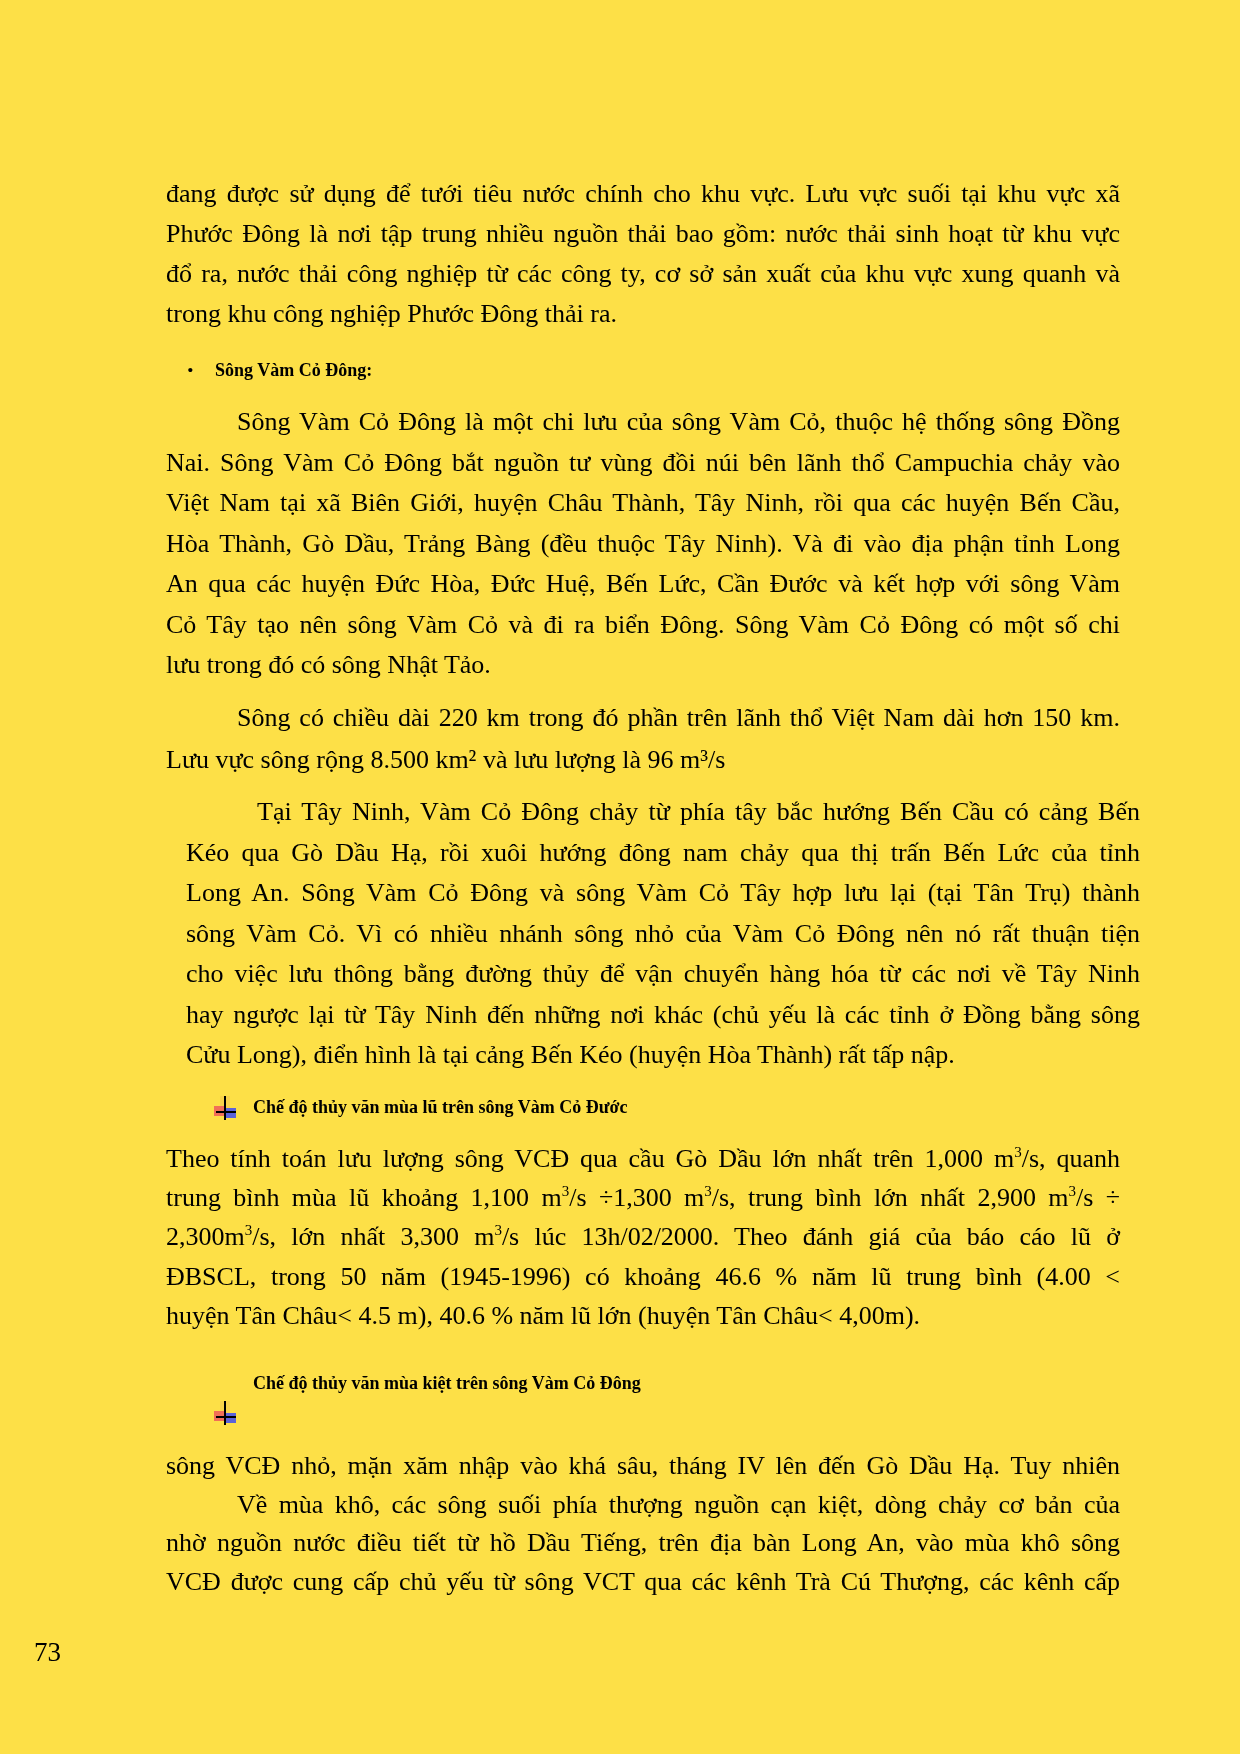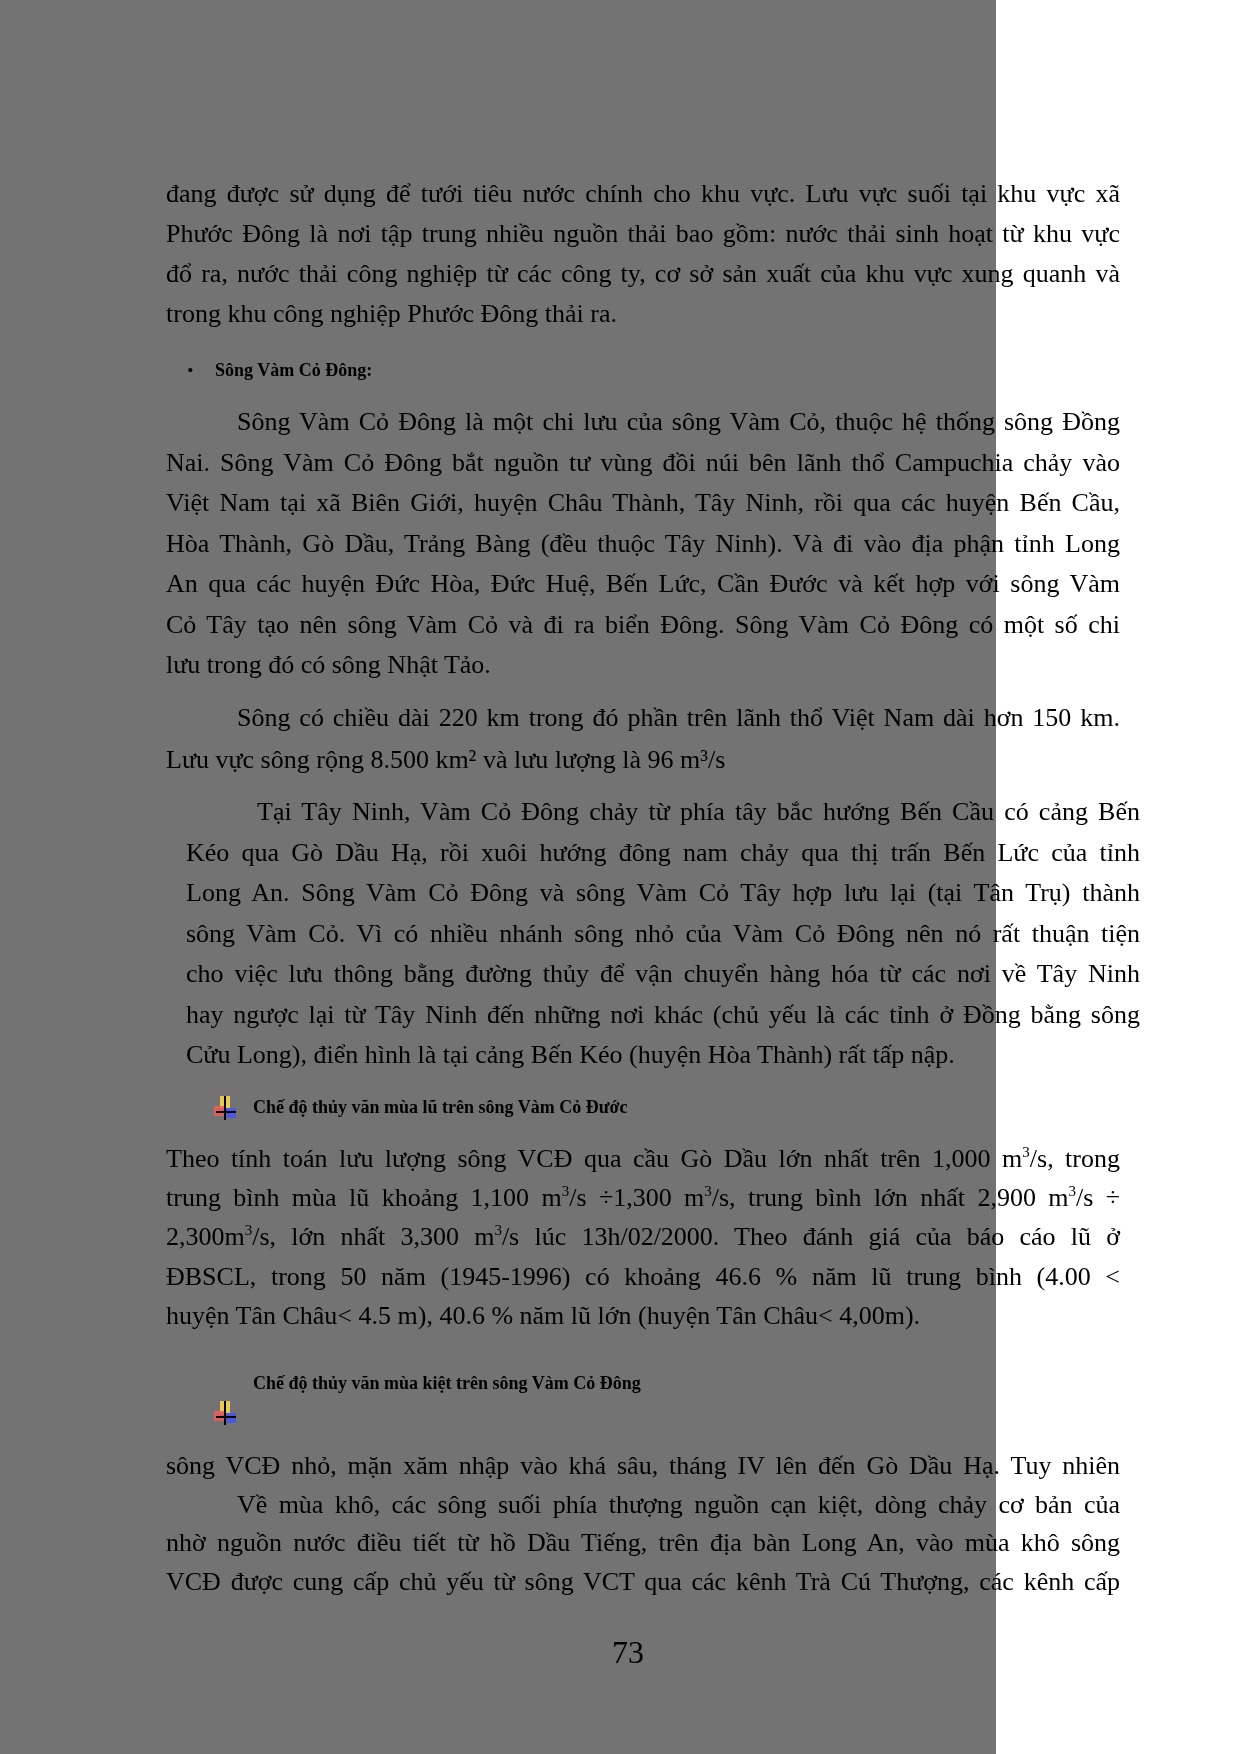--- a/index.html
+++ b/index.html
@@ -1,31 +1,31 @@
 <!DOCTYPE html>
 <html><head>
 <meta charset="utf-8">
 <style>
   html, body { margin: 0; padding: 0; background: #ffffff; }
   body { width: 1240px; height: 1754px; position: relative; overflow: hidden;
          font-family: "Liberation Serif", "DejaVu Serif", serif; color: #000; }
-  .page { position: absolute; left: 0; top: 0; width: 996px; height: 1754px; background: #737373; }
+  .page { position: absolute; left: 0; top: 0; width: 1240px; height: 1754px; background: #fde047; }
   .para { position: absolute; left: 166px; width: 954px; font-size: 26px; }
   .line { display: block; white-space: nowrap; text-align: justify; text-align-last: justify; overflow: visible; }
   .line.last { text-align-last: left; }
   .line.indent { padding-left: 71px; }
   .heading { position: absolute; font-size: 18px; font-weight: bold; white-space: nowrap; line-height: 40px; }
   .bullet-dot { position: absolute; left: 186px; font-size: 26px; font-weight: bold; line-height: 40px; }
   .flag-icon { position: absolute; width: 24px; height: 24px; }
   .flag-icon .sq-y { position: absolute; left: 6px; top: 0; width: 10px; height: 12px; background: #f7d24a; opacity: .9; }
   .flag-icon .sq-r { position: absolute; left: 0; top: 10px; width: 12px; height: 10px; background: #ef5a5a; opacity: .85; }
   .flag-icon .sq-b { position: absolute; left: 10px; top: 12px; width: 12px; height: 10px; background: #4a55e8; opacity: .9; }
   .flag-icon .cross-v { position: absolute; left: 10px; top: 0; width: 2px; height: 24px; background: #000; }
   .flag-icon .cross-h { position: absolute; left: 2px; top: 15px; width: 20px; height: 2px; background: #000; }
-  .page-number { position: absolute; left: 0; width: 1240px; text-align: center; font-size: 32px; top: 1632px; line-height: 40px; padding-left: 16px; box-sizing: border-box; }
+  .page-number { position: absolute; left: 0; width: 1240px; text-align: left; font-size: 27px; top: 1632px; line-height: 40px; padding-left: 34px; box-sizing: border-box; }
   sup { font-size: 15px; line-height: 0; vertical-align: 10px; }
 </style>
 </head>
 <body>
 
 <div class="page">
 
   <div class="para" style="top:174px; line-height:40px;">
     <span class="line">đang được sử dụng để tưới tiêu nước chính cho khu vực. Lưu vực suối tại khu vực xã</span>
     <span class="line">Phước Đông là nơi tập trung nhiều nguồn thải bao gồm: nước thải sinh hoạt từ khu vực</span>
@@ -64,21 +64,21 @@
   <div class="flag-icon" style="left:214px; top:1096px;">
     <div class="sq-y"></div>
       <div class="sq-r"></div>
       <div class="sq-b"></div>
       <div class="cross-v"></div>
       <div class="cross-h"></div>
   </div>
   <span class="heading" style="left:253px; top:1087px;">Chế độ thủy văn mùa lũ trên sông Vàm Cỏ Đước</span>
 
   <div class="para" style="top:1139px; line-height:39.2px;">
-    <span class="line"><span>Theo tính toán lưu lượng sông VCĐ qua cầu Gò Dầu lớn nhất trên 1,000 m</span><sup>3</sup><span>/s, trong</span></span>
+    <span class="line"><span>Theo tính toán lưu lượng sông VCĐ qua cầu Gò Dầu lớn nhất trên 1,000 m</span><sup>3</sup><span>/s, quanh</span></span>
     <span class="line"><span>trung bình mùa lũ khoảng 1,100 m</span><sup>3</sup><span>/s ÷1,300 m</span><sup>3</sup><span>/s, trung bình lớn nhất 2,900 m</span><sup>3</sup><span>/s ÷</span></span>
     <span class="line"><span>2,300m</span><sup>3</sup><span>/s, lớn nhất 3,300 m</span><sup>3</sup><span>/s lúc 13h/02/2000. Theo đánh giá của báo cáo lũ ở</span></span>
     <span class="line"><span>ĐBSCL, trong 50 năm (1945-1996) có khoảng 46.6 % năm lũ trung bình (4.00 &lt;</span></span>
     <span class="line last"><span>huyện Tân Châu&lt; 4.5 m), 40.6 % năm lũ lớn (huyện Tân Châu&lt; 4,00m).</span></span>
   </div>
 
   <div class="flag-icon" style="left:214px; top:1401px;">
     <div class="sq-y"></div>
       <div class="sq-r"></div>
       <div class="sq-b"></div>

